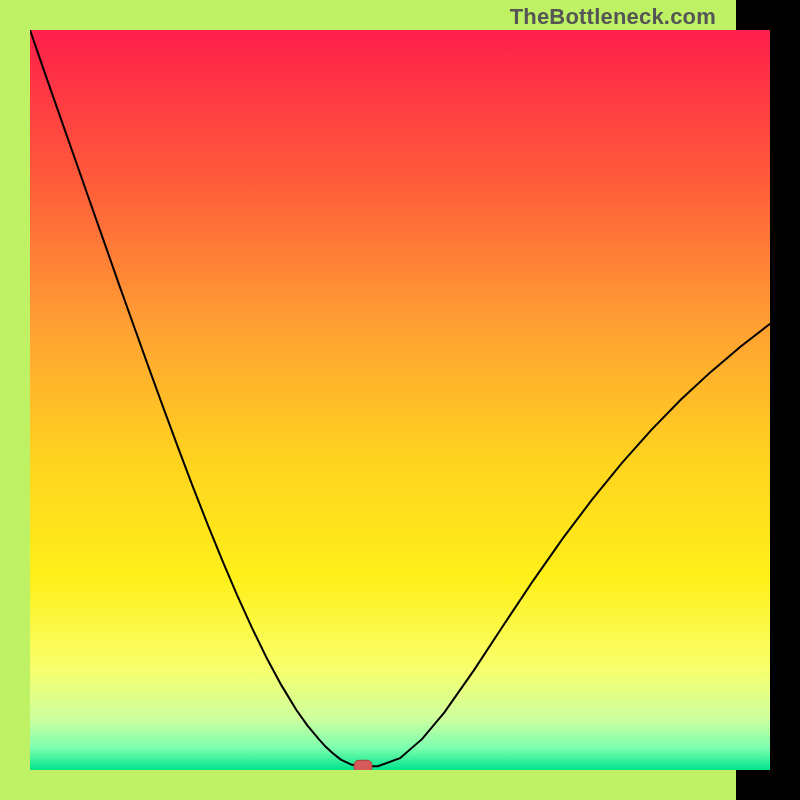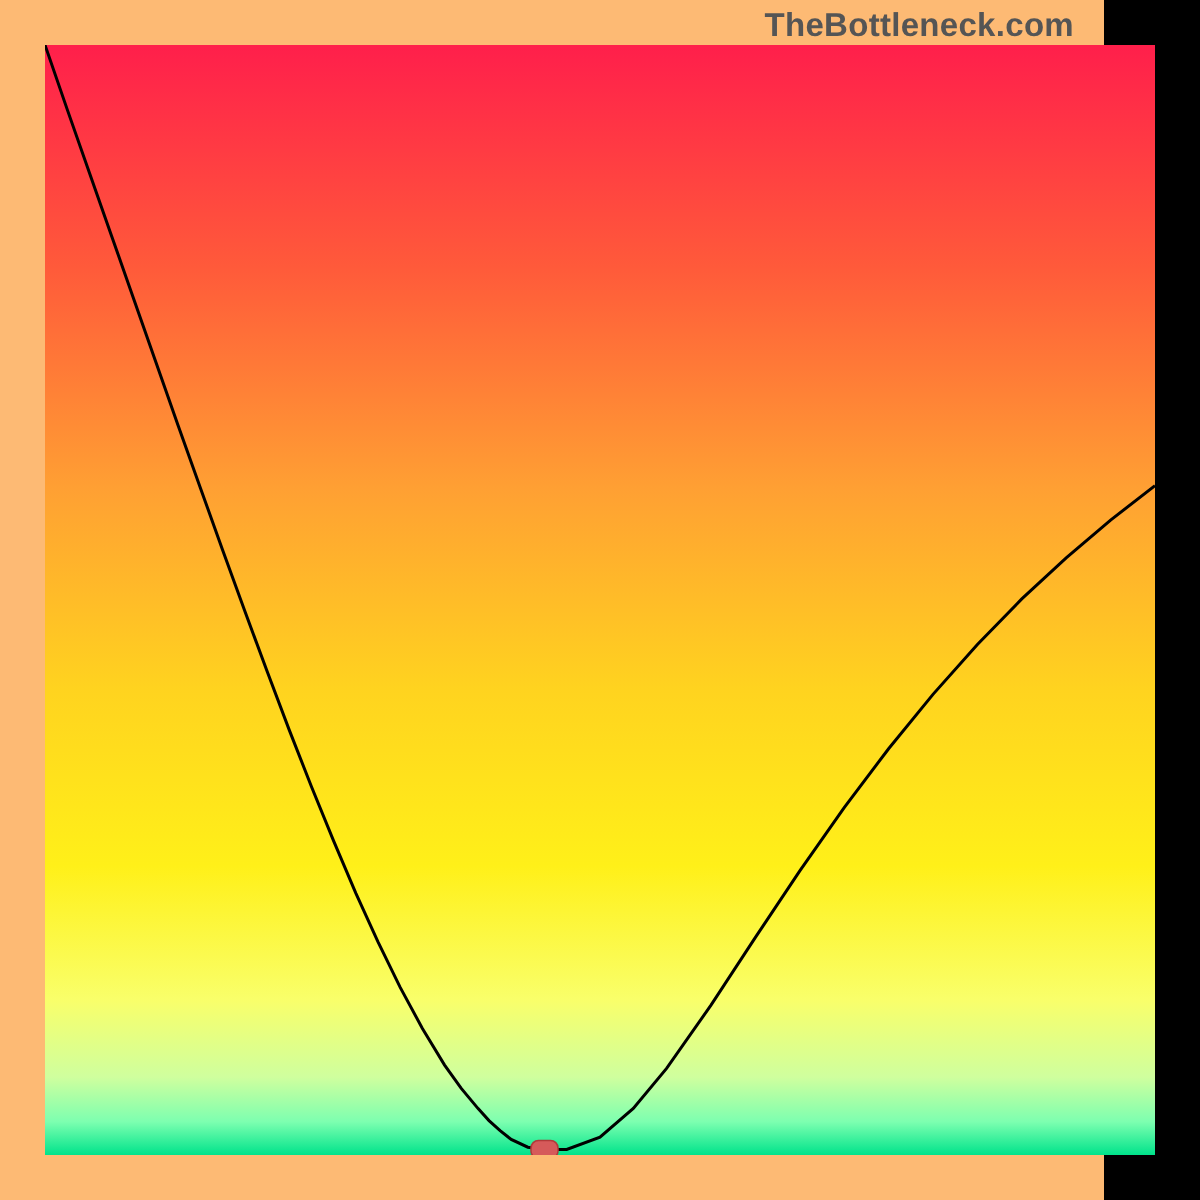--- a/index.html
+++ b/index.html
@@ -7,21 +7,21 @@
     padding: 0;
     width: 800px;
     height: 800px;
     background: #000000;
     font-family: Arial, Helvetica, sans-serif;
   }
   .frame {
     position: relative;
     width: 736px;
     height: 800px;
-    background: #fdba74;
+    background: #bef264;
   }
   .watermark {
     position: absolute;
     top: 4px;
     right: 20px;
     color: #555555;
     font-size: 22px;
     font-weight: 600;
     letter-spacing: 0.2px;
     z-index: 10;

